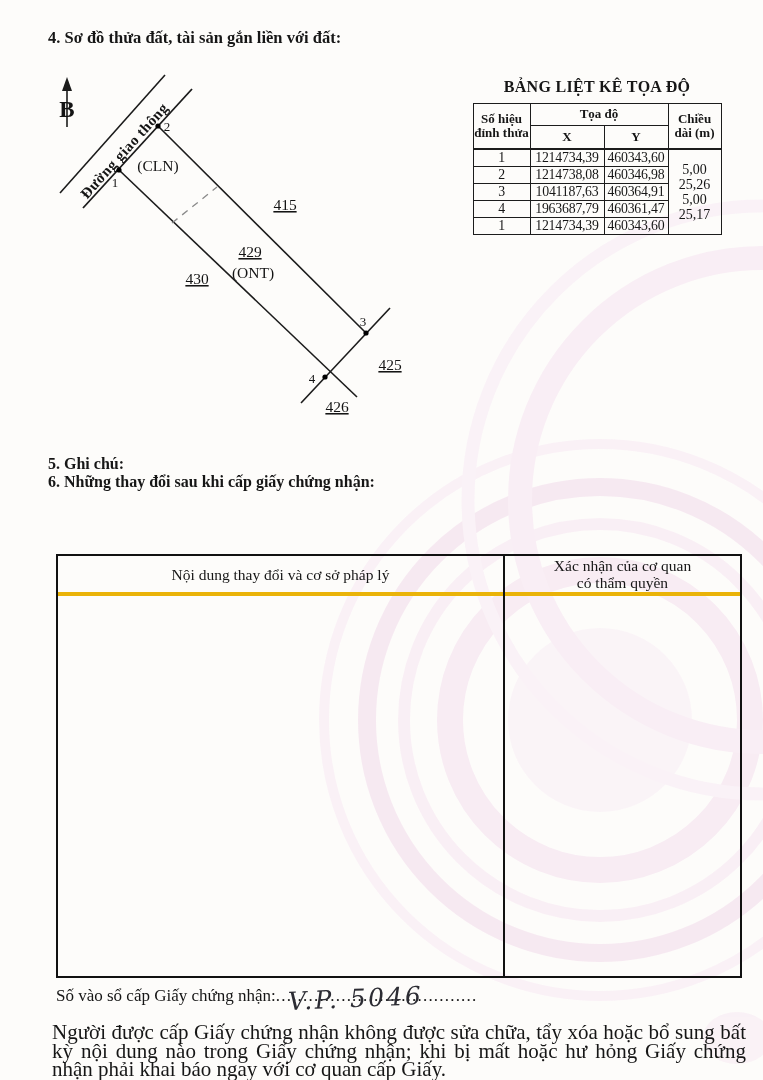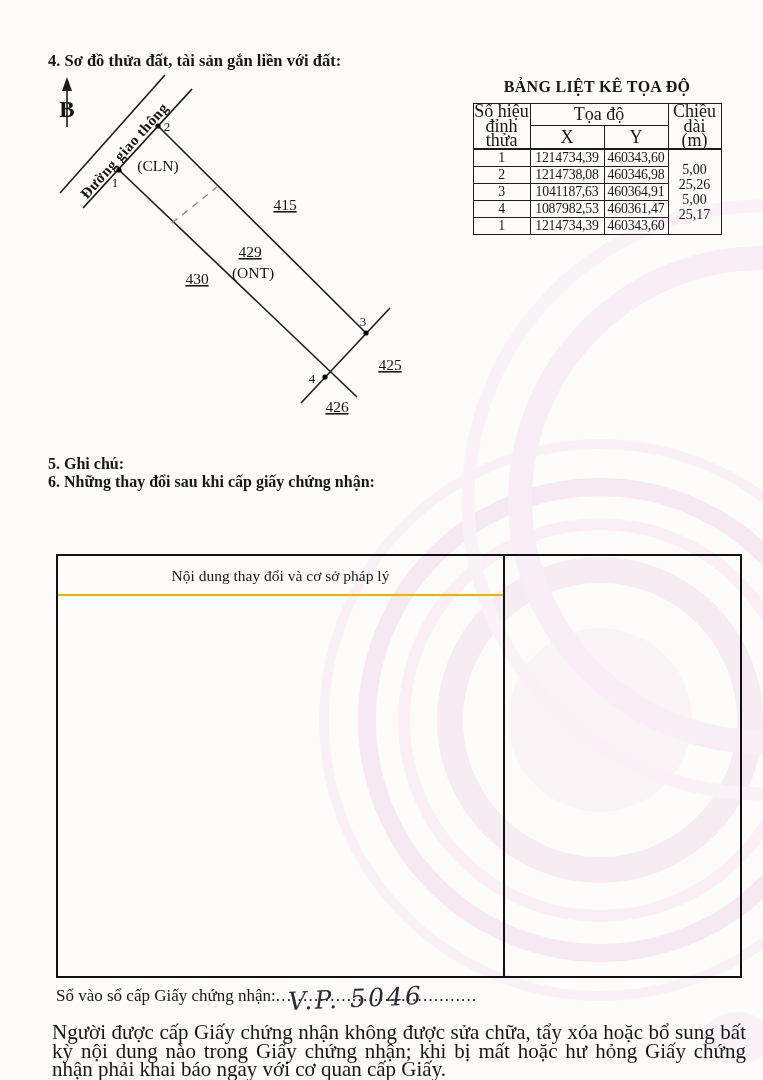--- a/index.html
+++ b/index.html
@@ -8,42 +8,42 @@
     width:763px;height:1080px;
     background:#fdfcfa;
     font-family:"Liberation Serif","DejaVu Serif",serif;
     color:#161616;
     overflow:hidden;
   }
   .wm{position:absolute;left:0;top:0;z-index:0;pointer-events:none;}
   .content{position:relative;z-index:1;}
 
   .s4-title{
-    position:absolute;left:48px;top:51px;width:640px;
+    position:absolute;left:48px;top:28px;width:640px;
     font-size:16.5px;font-weight:bold;margin:0;
   }
 
   
   .plot{position:absolute;left:40px;top:70px;}
   .plot line{stroke:#1b1b1b;stroke-width:1.6;}
   .plot .dash{stroke:#8a8a8a;stroke-width:1.3;stroke-dasharray:7 6;}
   .plot .road2{stroke-width:1.8;}
   .plot text{font-family:"Liberation Serif","DejaVu Serif",serif;fill:#141414;}
   .plot .lbl{font-size:15.5px;text-anchor:middle;}
   .plot .u{text-decoration:underline;}
   .plot .vtx{font-size:13px;text-anchor:middle;}
   .plot .road-t{font-size:15px;font-weight:600;letter-spacing:.5px;text-anchor:middle;}
   .plot .north-b{font-size:23px;font-weight:bold;text-anchor:middle;}
 
   
   .coords{position:absolute;left:467px;top:78px;width:260px;}
   .coords-title{font-size:16px;font-weight:bold;text-align:center;letter-spacing:.3px;margin:0 0 7px 0;}
   table.ctab{border-collapse:collapse;margin:0 auto;table-layout:fixed;}
   table.ctab th,table.ctab td{border:1px solid #1c1c1c;text-align:center;padding:0;overflow:hidden;}
-  table.ctab th{font-size:18px;font-weight:normal;line-height:14.5px;}
+  table.ctab th{font-size:13px;font-weight:bold;line-height:14.5px;}
   table.ctab thead tr th{height:21px;}
   table.ctab thead tr:first-child th[rowspan]{height:44px;}
   table.ctab thead th{border-bottom-width:1px;}
   table.ctab thead tr:last-child th,
   table.ctab thead tr:first-child th[rowspan]{border-bottom:2px solid #1c1c1c;}
   table.ctab td{font-size:13.8px;height:16px;line-height:16px;letter-spacing:-0.2px;}
   td.lencell{vertical-align:middle;}
   .lencell .lv{display:block;line-height:15px;font-size:14px;letter-spacing:0;}
 
   
@@ -53,21 +53,21 @@
 
   
   .changes{
     position:absolute;left:56px;top:554px;width:686px;height:424px;
     display:flex;border:2px solid #111;box-sizing:border-box;background:transparent;
   }
   .ch-col{display:flex;flex-direction:column;box-sizing:border-box;}
   .ch-left{width:447px;border-right:2px solid #111;}
   .ch-right{flex:1;}
   .ch-hdr{
-    height:40px;border-bottom:2px solid #eab308;box-sizing:border-box;
+    height:40px;border-bottom:4px solid #eab308;box-sizing:border-box;
     display:flex;align-items:center;justify-content:center;
     font-size:15.5px;text-align:center;line-height:17px;
   }
   .ch-right .ch-hdr span{max-width:150px;}
   .ch-body{flex:1;}
 
   
   .registry{position:absolute;left:56px;top:986px;font-size:17px;white-space:nowrap;}
   .registry .dots{letter-spacing:1.2px;display:inline-block;width:200px;overflow:hidden;vertical-align:bottom;}
   .hand{
@@ -177,21 +177,21 @@
             <td>1214738,08</td>
             <td>460346,98</td>
           </tr>
           <tr>
             <td>3</td>
             <td>1041187,63</td>
             <td>460364,91</td>
           </tr>
           <tr>
             <td>4</td>
-            <td>1087982,53</td>
+            <td>1963687,79</td>
             <td>460361,47</td>
           </tr>
           <tr>
             <td>1</td>
             <td>1214734,39</td>
             <td>460343,60</td>
           </tr>
         </tbody>
       </table>
     </div>
@@ -200,20 +200,23 @@
       <div class="hd">5. Ghi chú:</div>
       <div class="hd">6. Những thay đổi sau khi cấp giấy chứng nhận:</div>
     </div>
 
     <div class="changes">
       <div class="ch-col ch-left">
         <div class="ch-hdr">Nội dung thay đổi và cơ sở pháp lý</div>
         <div class="ch-body"></div>
       </div>
       <div class="ch-col ch-right">
+        <div class="ch-hdr">
+          <span>Xác nhận của cơ quan có thẩm quyền</span>
+        </div>
         <div class="ch-body"></div>
       </div>
     </div>
 
     <div class="registry">
       <span>Số vào sổ cấp Giấy chứng nhận:</span><span class="dots">..........................................</span>
     </div>
     <div class="hand">V.P. 5046</div>
 
     <p class="footnote">Người được cấp Giấy chứng nhận không được sửa chữa, tẩy xóa hoặc bổ sung bất kỳ nội dung nào trong Giấy chứng nhận; khi bị mất hoặc hư hỏng Giấy chứng nhận phải khai báo ngay với cơ quan cấp Giấy.</p>

